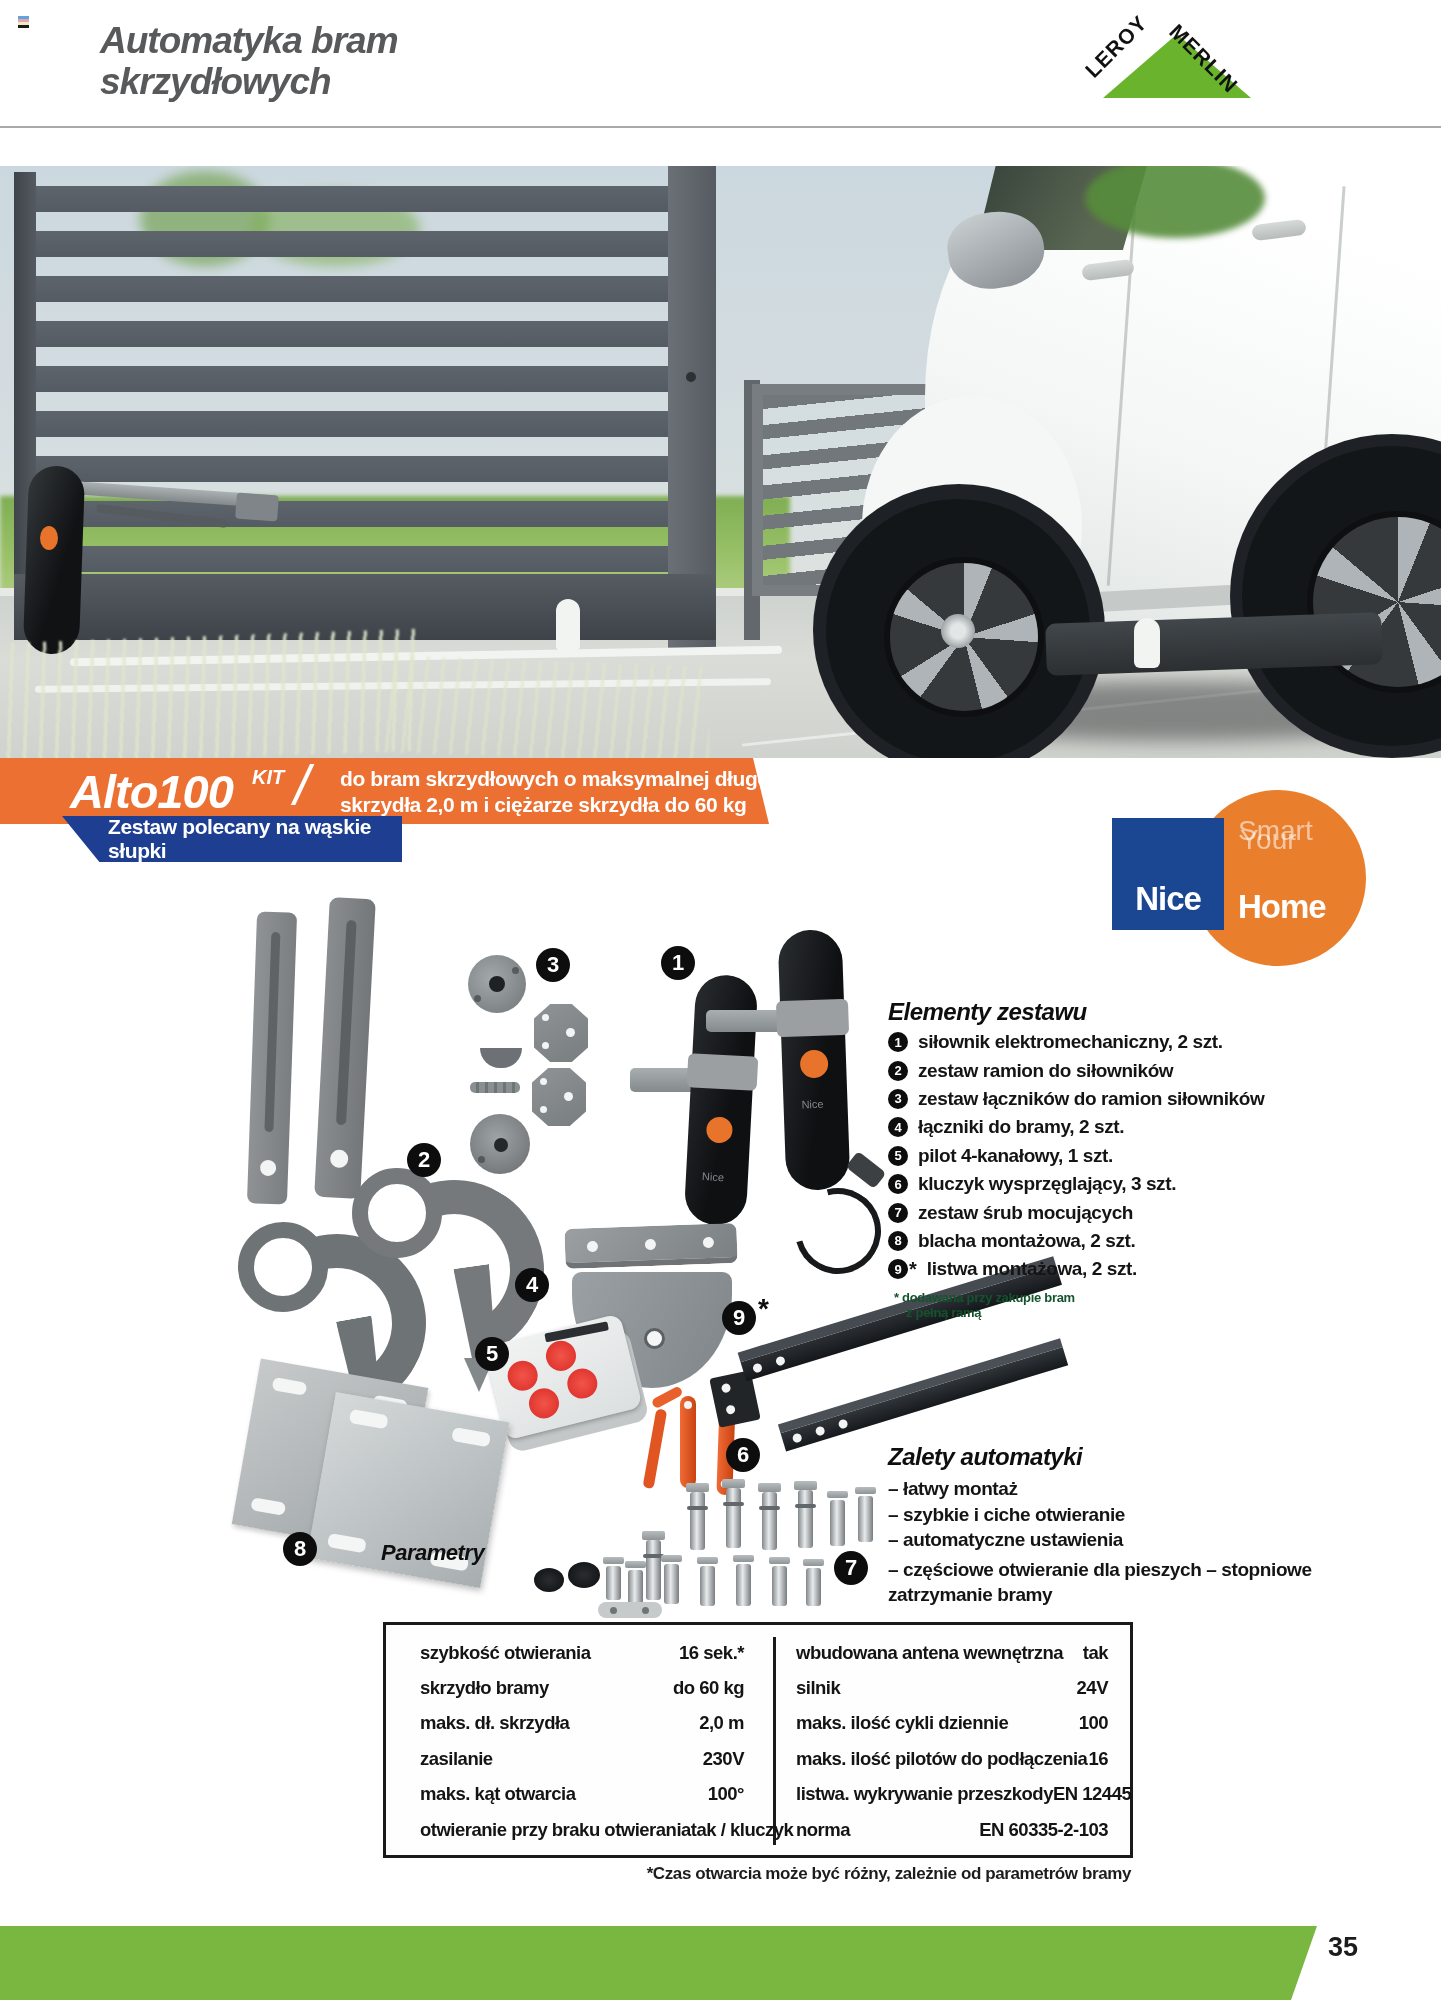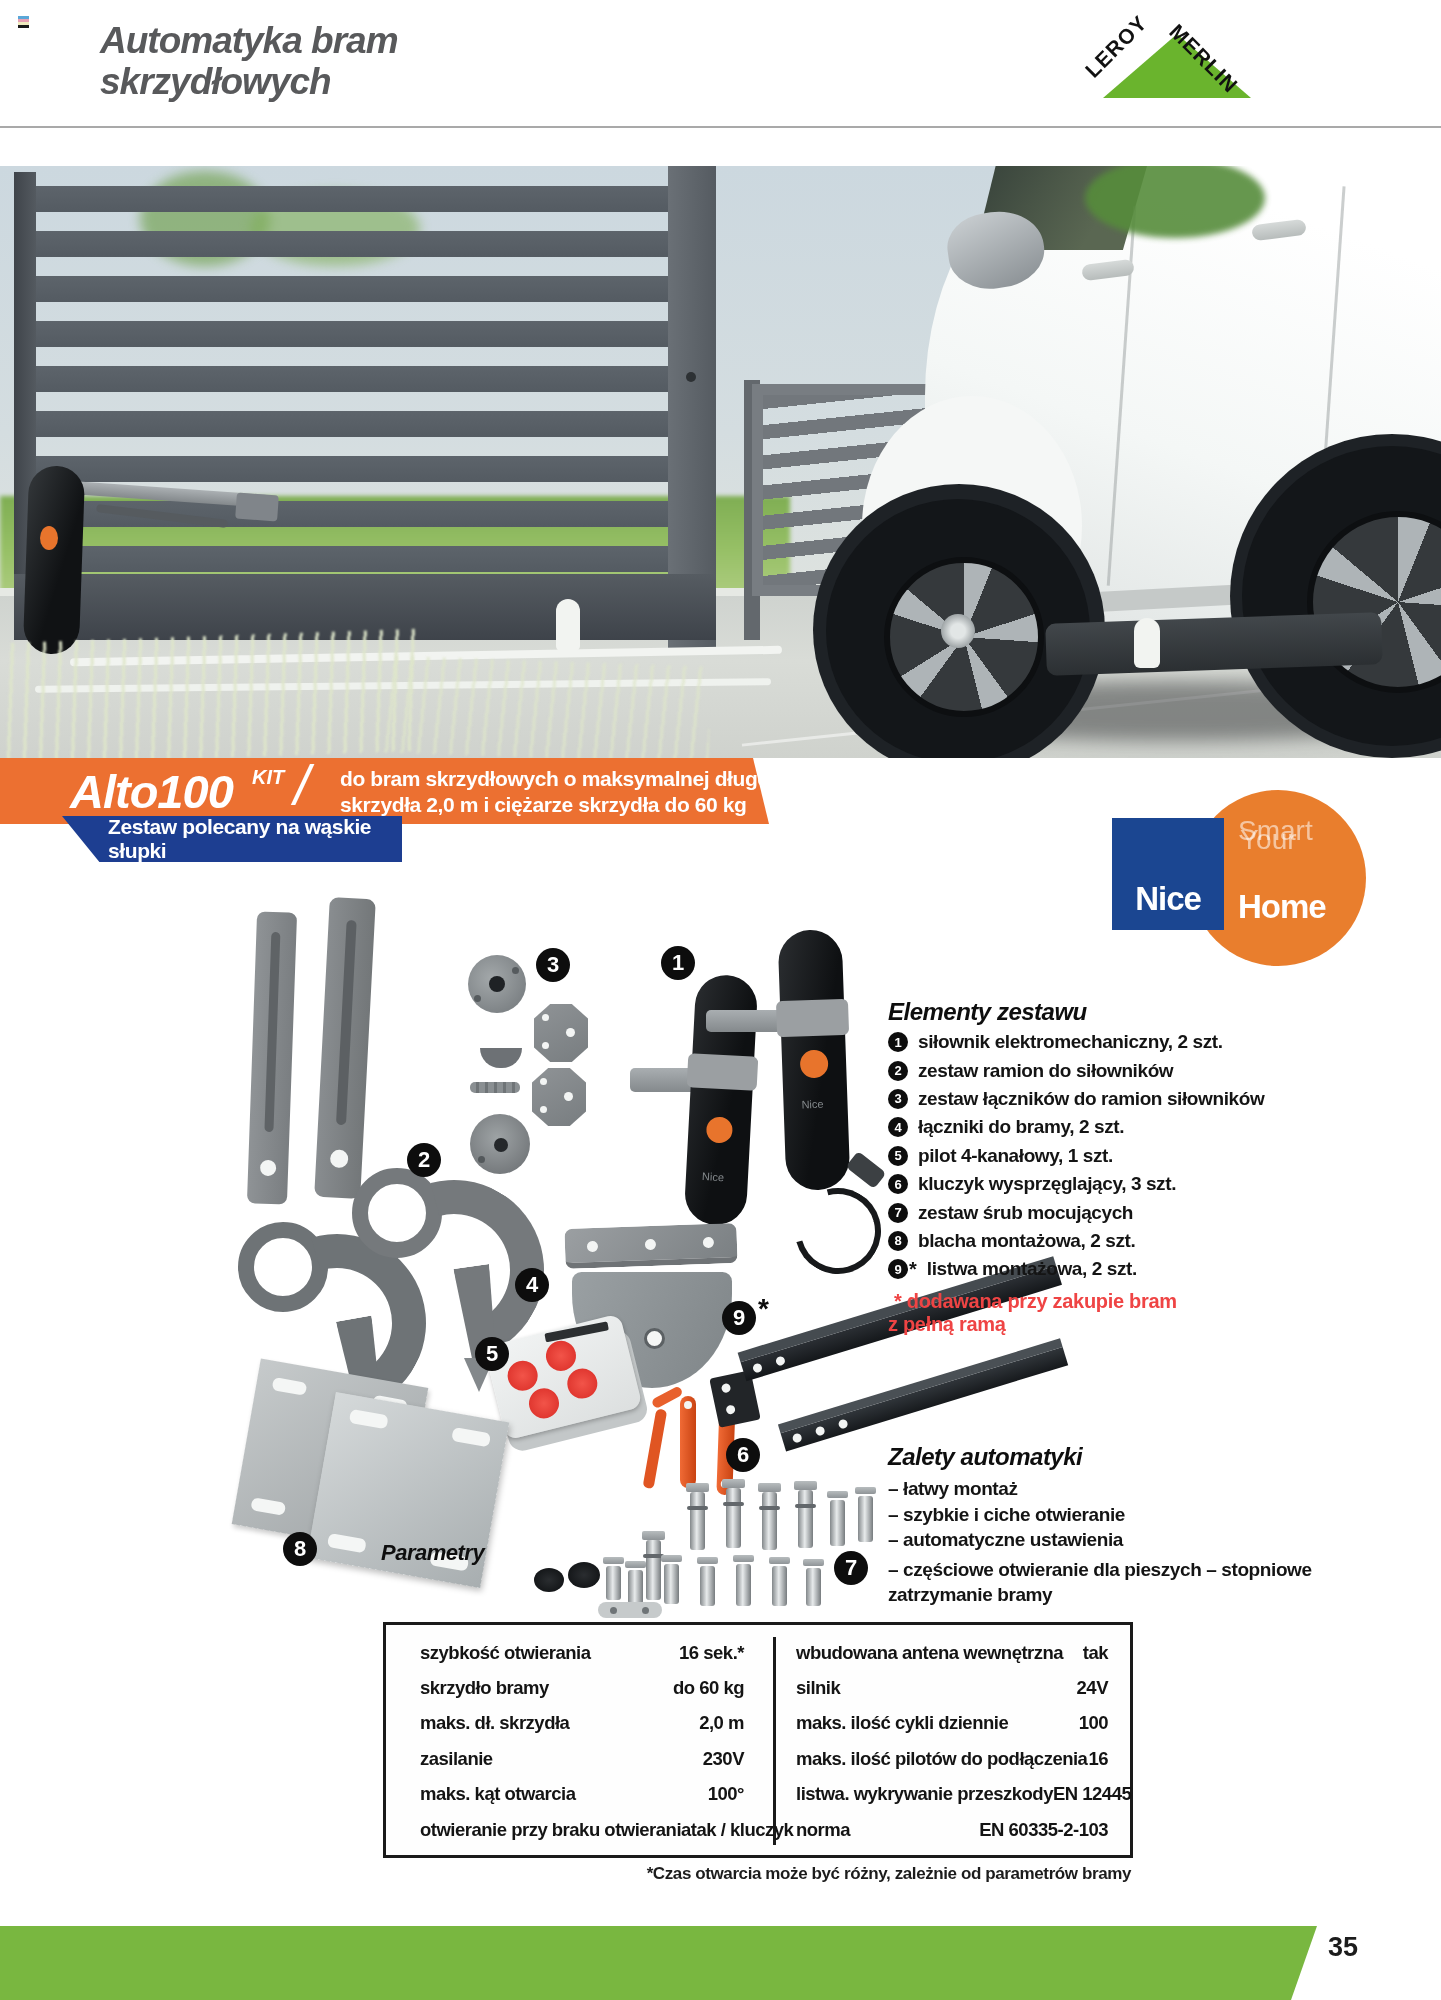--- a/index.html
+++ b/index.html
@@ -109,21 +109,21 @@
   .bolt.sm::before{left:-3px;width:21px;height:7px;}
 
   
   .sec-head{font-weight:bold;font-style:italic;font-size:24px;color:#0e0e0e;letter-spacing:-0.5px;}
   .el-list{left:888px;top:1028px;width:420px;}
   .el-row{display:flex;align-items:center;height:28.4px;}
   .lnum{width:20px;height:20px;border-radius:50%;background:#0d0d0d;color:#fff;font-weight:bold;font-size:13px;
         display:flex;align-items:center;justify-content:center;flex:0 0 20px;}
   .el-txt{margin-left:10px;font-size:19px;font-weight:600;letter-spacing:-0.4px;white-space:nowrap;}
   .el-suf{font-weight:bold;font-size:20px;margin-left:1px;}
-  .el-foot{color:#ef4444;font-size:20px;font-weight:600;letter-spacing:-0.3px;}
+  .el-foot{color:#14532d;font-size:13px;font-weight:600;letter-spacing:-0.3px;}
   .adv-item{font-size:19px;font-weight:600;letter-spacing:-0.4px;line-height:25.5px;}
 
   
   .tbl{left:383px;top:1622px;width:750px;height:236px;border:3px solid #1a1a1a;box-sizing:border-box;background:#fefefe;}
   .tbl-div{position:absolute;left:387px;top:12px;bottom:10px;width:3px;background:#1a1a1a;}
   .tcol{position:absolute;top:10px;}
   .trow{display:flex;justify-content:space-between;align-items:center;height:35.4px;}
   .tlab{font-size:18.5px;font-weight:600;letter-spacing:-0.5px;white-space:nowrap;}
   .tval{font-size:18.5px;font-weight:bold;letter-spacing:-0.5px;white-space:nowrap;}
   .tbl-foot{left:383px;top:1864px;width:748px;text-align:right;font-size:17px;font-weight:600;letter-spacing:-0.4px;color:#1c1c1c;}
@@ -419,21 +419,21 @@
     <div class="el-row">
         <span class="lnum">8</span>
         <span class="el-txt">blacha montażowa, 2 szt.</span>
       </div>
     <div class="el-row">
         <span class="lnum">9</span>
         <span class="el-suf">*</span>
         <span class="el-txt" style="">listwa montażowa, 2 szt.</span>
       </div>
     <div class="el-foot" style="margin-top:6px;margin-left:6px">* dodawana przy zakupie bram</div>
-    <div class="el-foot" style="">z pełną ramą</div>
+    <div class="el-foot" style="margin-left:18px">z pełną ramą</div>
   </div>
 
   <div class="abs sec-head" style="left:888px;top:1443px">Zalety automatyki</div>
   <div class="abs" style="left:888px;top:1476px;width:525px">
     <div class="adv-item">– łatwy montaż</div>
     <div class="adv-item">– szybkie i ciche otwieranie</div>
     <div class="adv-item">– automatyczne ustawienia</div>
     <div class="adv-item" style="margin-top:4px;line-height:25px">– częściowe otwieranie dla pieszych – stopniowe zatrzymanie bramy</div>
   </div>
 

